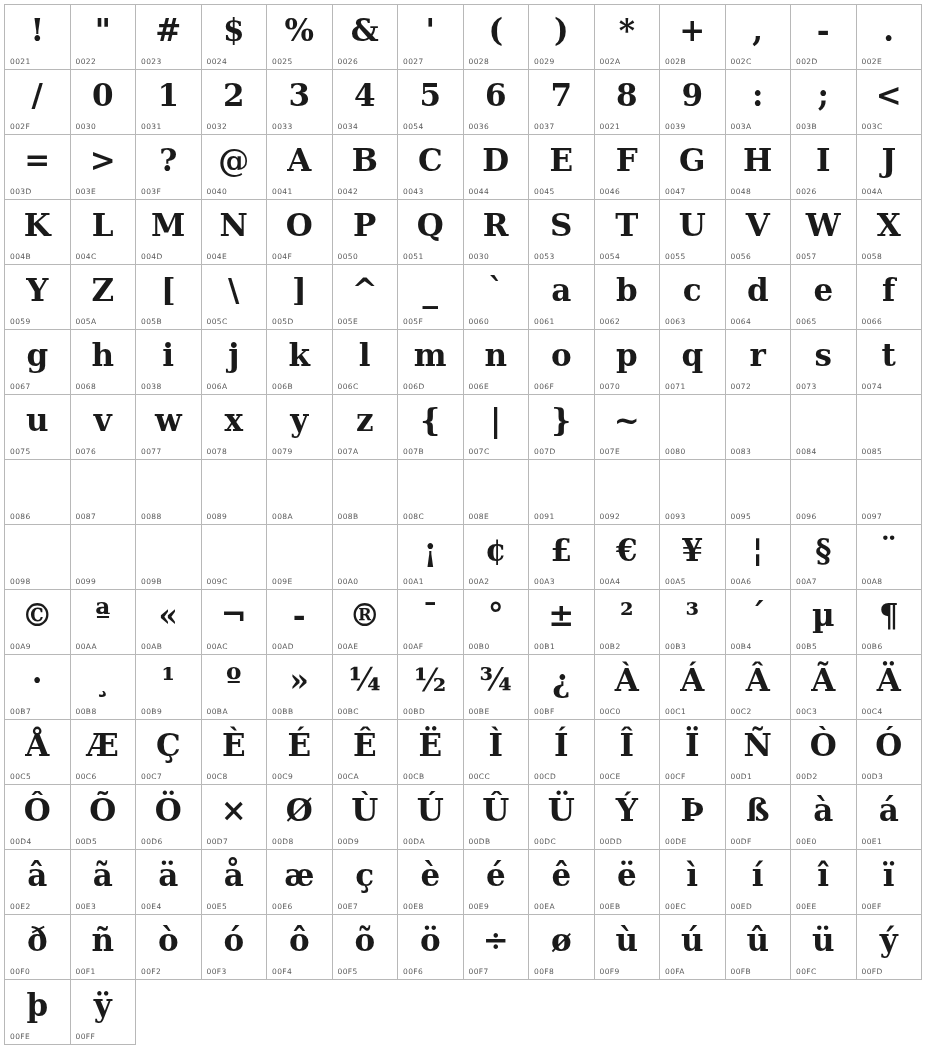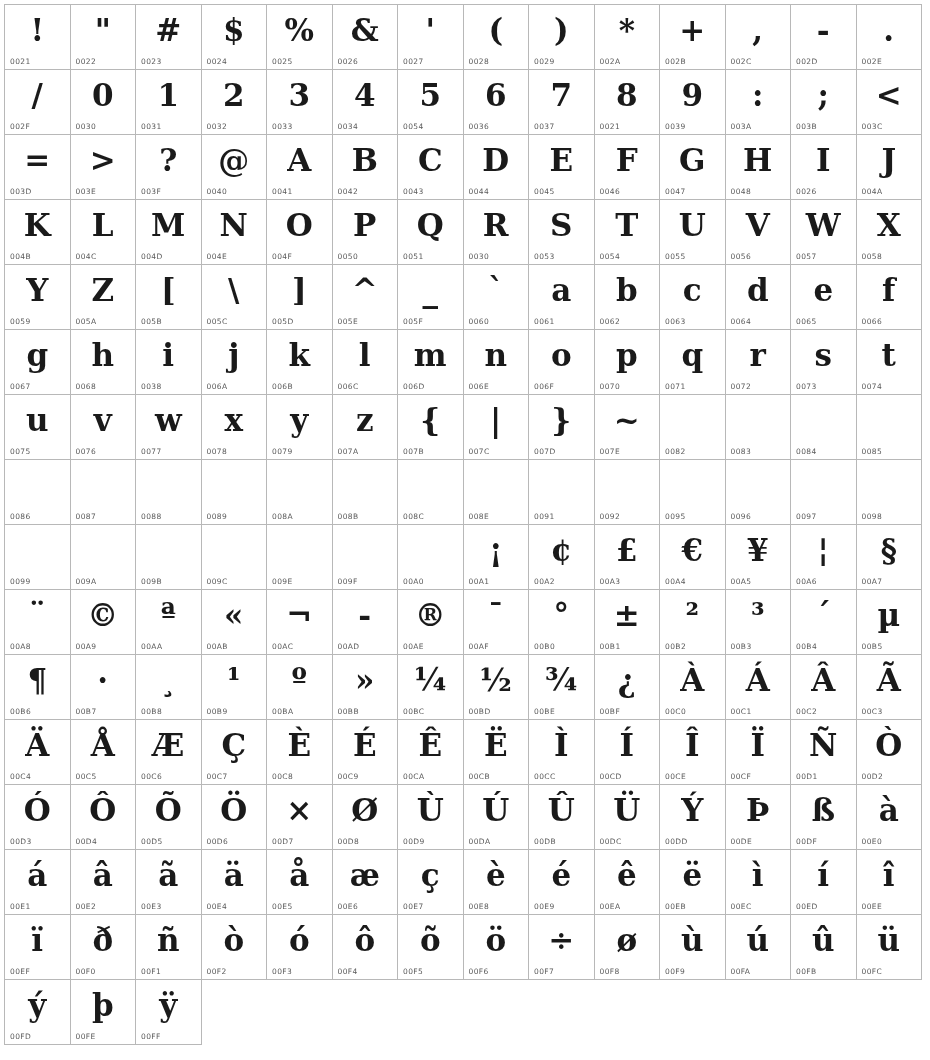--- a/index.html
+++ b/index.html
@@ -431,21 +431,21 @@
     <div class="cell">
       <div class="glyph">}</div>
       <div class="code">007D</div>
     </div>
     <div class="cell">
       <div class="glyph">~</div>
       <div class="code">007E</div>
     </div>
     <div class="cell empty">
       <div class="glyph"></div>
-      <div class="code">0082</div>
+      <div class="code">0080</div>
     </div>
     <div class="cell empty">
       <div class="glyph"></div>
       <div class="code">0083</div>
     </div>
     <div class="cell empty">
       <div class="glyph"></div>
       <div class="code">0084</div>
     </div>
     <div class="cell empty">
@@ -487,57 +487,53 @@
     <div class="cell empty">
       <div class="glyph"></div>
       <div class="code">0091</div>
     </div>
     <div class="cell empty">
       <div class="glyph"></div>
       <div class="code">0092</div>
     </div>
     <div class="cell empty">
       <div class="glyph"></div>
+      <div class="code">0093</div>
+    </div>
+    <div class="cell empty">
+      <div class="glyph"></div>
       <div class="code">0095</div>
     </div>
     <div class="cell empty">
       <div class="glyph"></div>
       <div class="code">0096</div>
     </div>
     <div class="cell empty">
       <div class="glyph"></div>
       <div class="code">0097</div>
     </div>
     <div class="cell empty">
       <div class="glyph"></div>
       <div class="code">0098</div>
     </div>
     <div class="cell empty">
       <div class="glyph"></div>
       <div class="code">0099</div>
     </div>
     <div class="cell empty">
       <div class="glyph"></div>
-      <div class="code">009A</div>
-    </div>
-    <div class="cell empty">
-      <div class="glyph"></div>
       <div class="code">009B</div>
     </div>
     <div class="cell empty">
       <div class="glyph"></div>
       <div class="code">009C</div>
     </div>
     <div class="cell empty">
       <div class="glyph"></div>
       <div class="code">009E</div>
-    </div>
-    <div class="cell empty">
-      <div class="glyph"></div>
-      <div class="code">009F</div>
     </div>
     <div class="cell empty">
       <div class="glyph"></div>
       <div class="code">00A0</div>
     </div>
     <div class="cell">
       <div class="glyph">¡</div>
       <div class="code">00A1</div>
     </div>
     <div class="cell">

